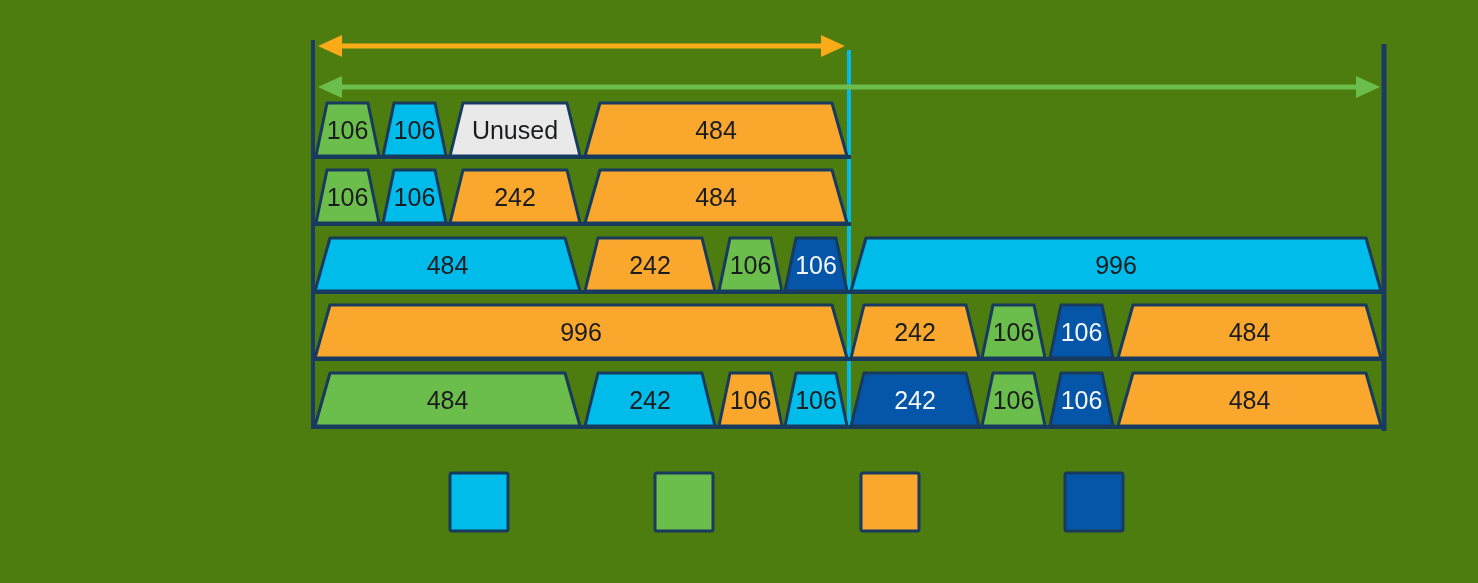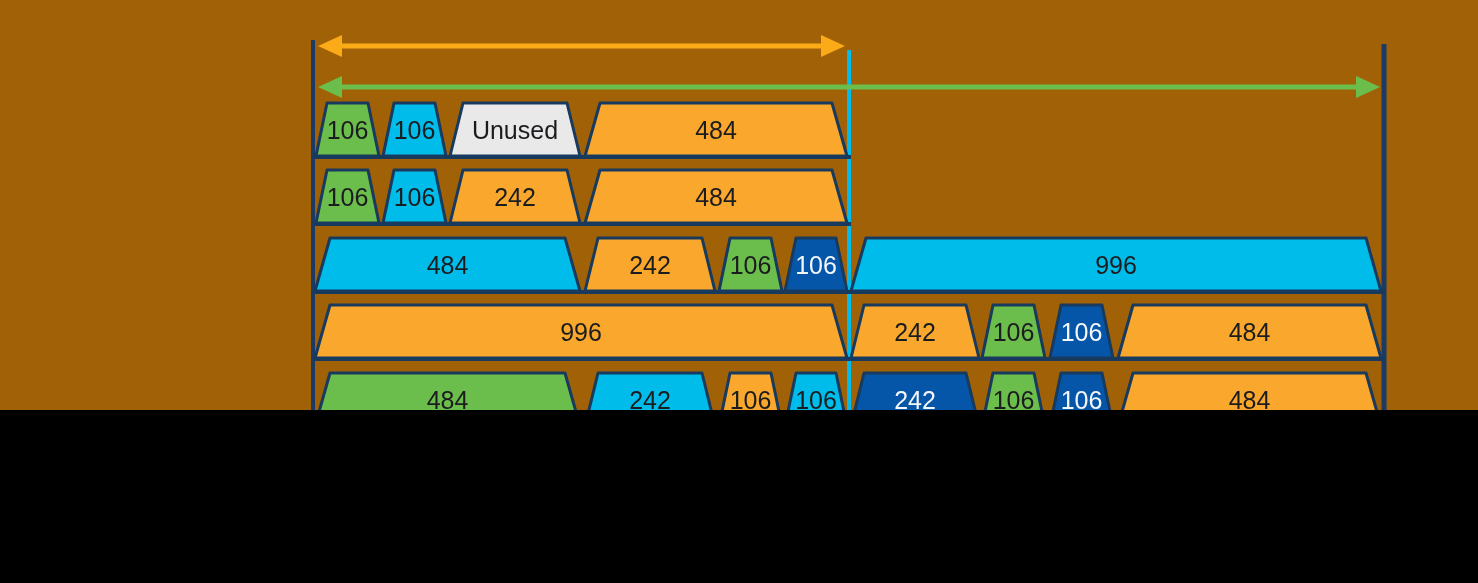--- a/index.html
+++ b/index.html
@@ -1,20 +1,20 @@
 <!DOCTYPE html>
 <html><head>
 <meta charset="utf-8">
 <style>
   html, body { margin: 0; padding: 0; background: #000; }
   .canvas {
     position: relative;
     width: 1478px;
-    height: 410px;
-    background: #a16207;
+    height: 583px;
+    background: #4d7c0f;
     overflow: hidden;
     font-family: "Liberation Sans", sans-serif;
     text-align: right;
   }
   svg { display: block; }
   text {
     font-family: "Liberation Sans", sans-serif;
     font-size: 25px;
   }
 </style>

